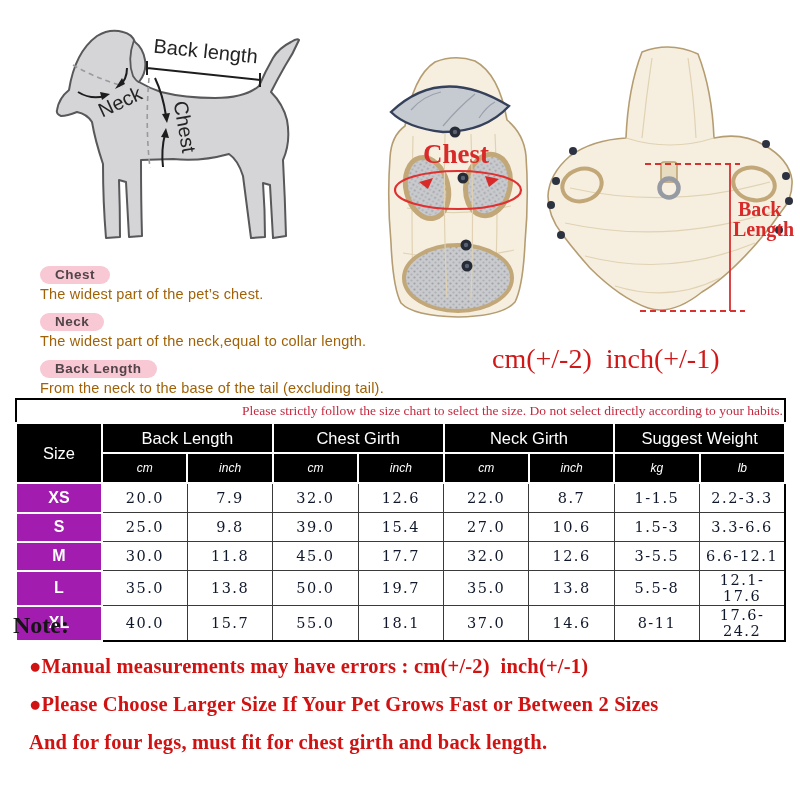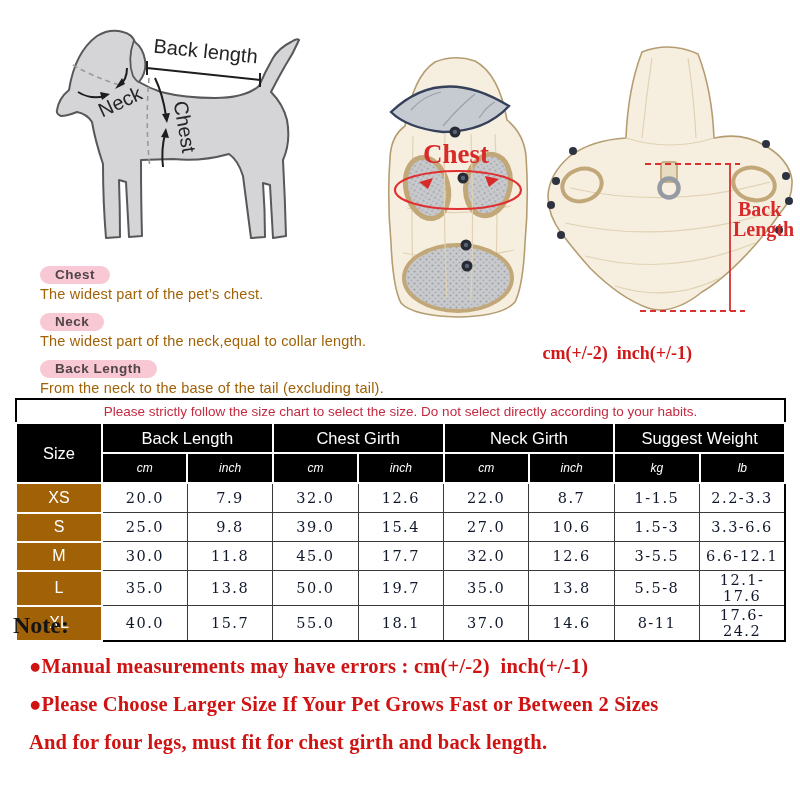--- a/index.html
+++ b/index.html
@@ -8,33 +8,33 @@
   .abs{position:absolute;}
 
   
   .defs{left:40px;top:265px;width:420px;}
   .def-item{margin-bottom:9px;}
   .pill{display:inline-block;background:#f8c9d4;color:#514449;border-radius:10px;
         padding:1px 15px 2px 15px;font-size:13.5px;font-weight:bold;letter-spacing:.5px;}
   .def-desc{margin:1px 0 0 0;font-size:14.5px;color:#a16207;letter-spacing:.2px;line-height:18px;}
 
   
-  .tol{left:492px;top:343px;width:200px;text-align:right;white-space:pre;
-       font-family:"Liberation Serif",serif;font-weight:bold;font-size:18px;color:#d01818;}
+  .tol{left:492px;top:343px;width:200px;text-align:left;white-space:pre;
+       font-family:"Liberation Serif",serif;font-weight:normal;font-size:28px;color:#d01818;}
 
   
   .tbl-wrap{left:15px;top:398px;}
   table.size{border-collapse:collapse;table-layout:fixed;width:771px;border:2px solid #000;background:#fff;}
   table.size col.c-size{width:86px;}
-  td.warn{height:20px;text-align:center;color:#c32a40;font-size:13.5px;background:#fff;border:none;
-          font-family:Liberation Sans, sans-serif;}
+  td.warn{height:20px;text-align:right;color:#c32a40;font-size:13.5px;background:#fff;border:none;
+          font-family:Liberation Serif, serif;}
   th.h{background:#000;color:#fff;font-weight:normal;border:2px solid #fff;
        font-size:16.5px;height:26px;}
   th.h.sub{font-size:12px;font-style:italic;}
-  th.szcell{background:#a16207;color:#fff;font-weight:normal;border:2px solid #fff;font-size:16px;}
+  th.szcell{background:#a21caf;color:#fff;font-weight:bold;border:2px solid #fff;font-size:16px;}
   td.val{background:#fff;color:#0f172a;border:1px solid #3a3a3a;text-align:center;height:26px;
          font-family:"DejaVu Serif",serif;font-size:14.5px;letter-spacing:1.5px;}
 
   
   .notes{left:13px;top:612px;width:780px;font-family:"Liberation Serif",serif;font-weight:bold;}
   .notes .title{color:#151515;font-size:24px;margin:0 0 16px 0;}
   .notes .item{color:#cf1212;font-size:20.5px;margin:0 0 15px 16px;white-space:pre;letter-spacing:.2px;}
 
   
   .lbl{font-family:"Liberation Sans",sans-serif;fill:#242424;}

